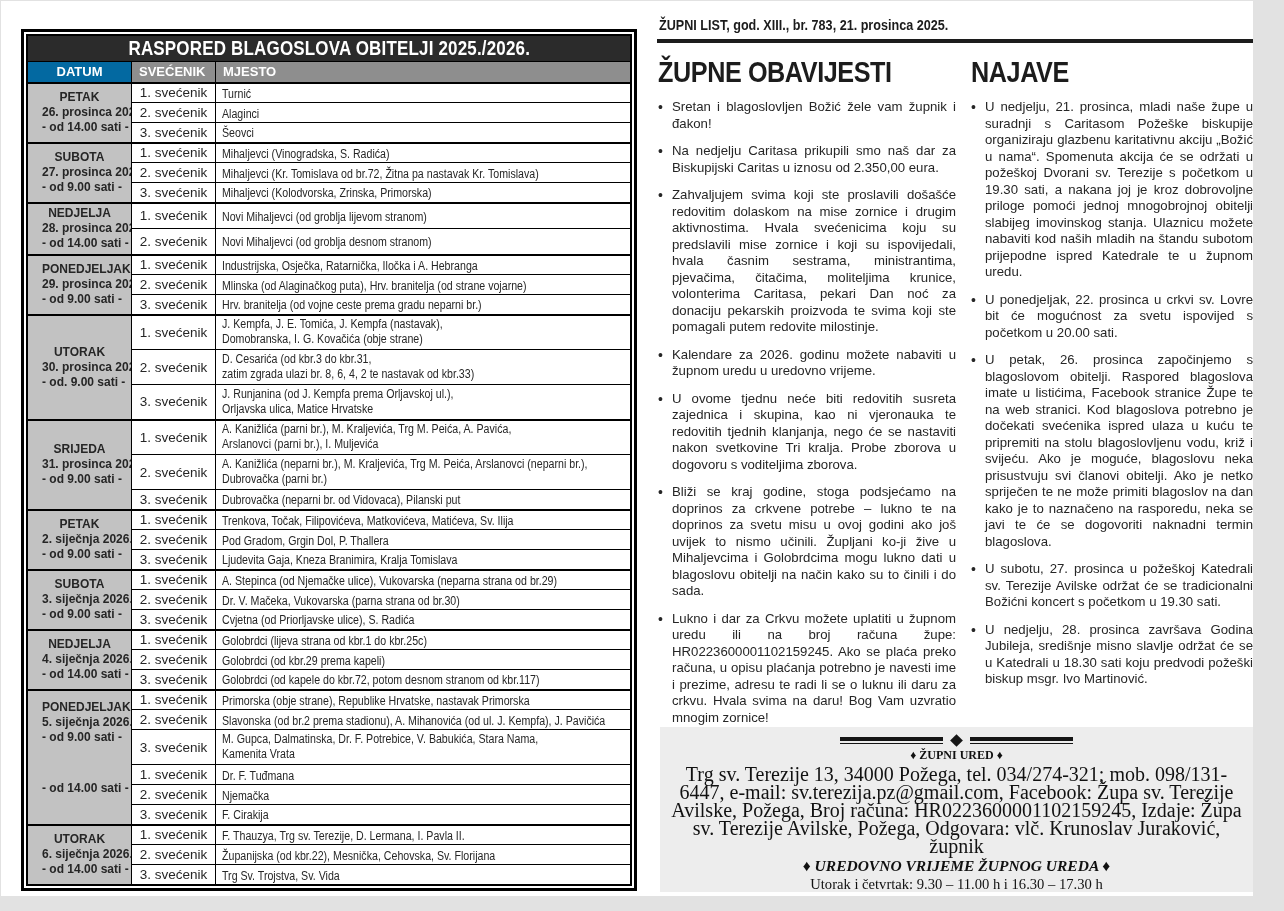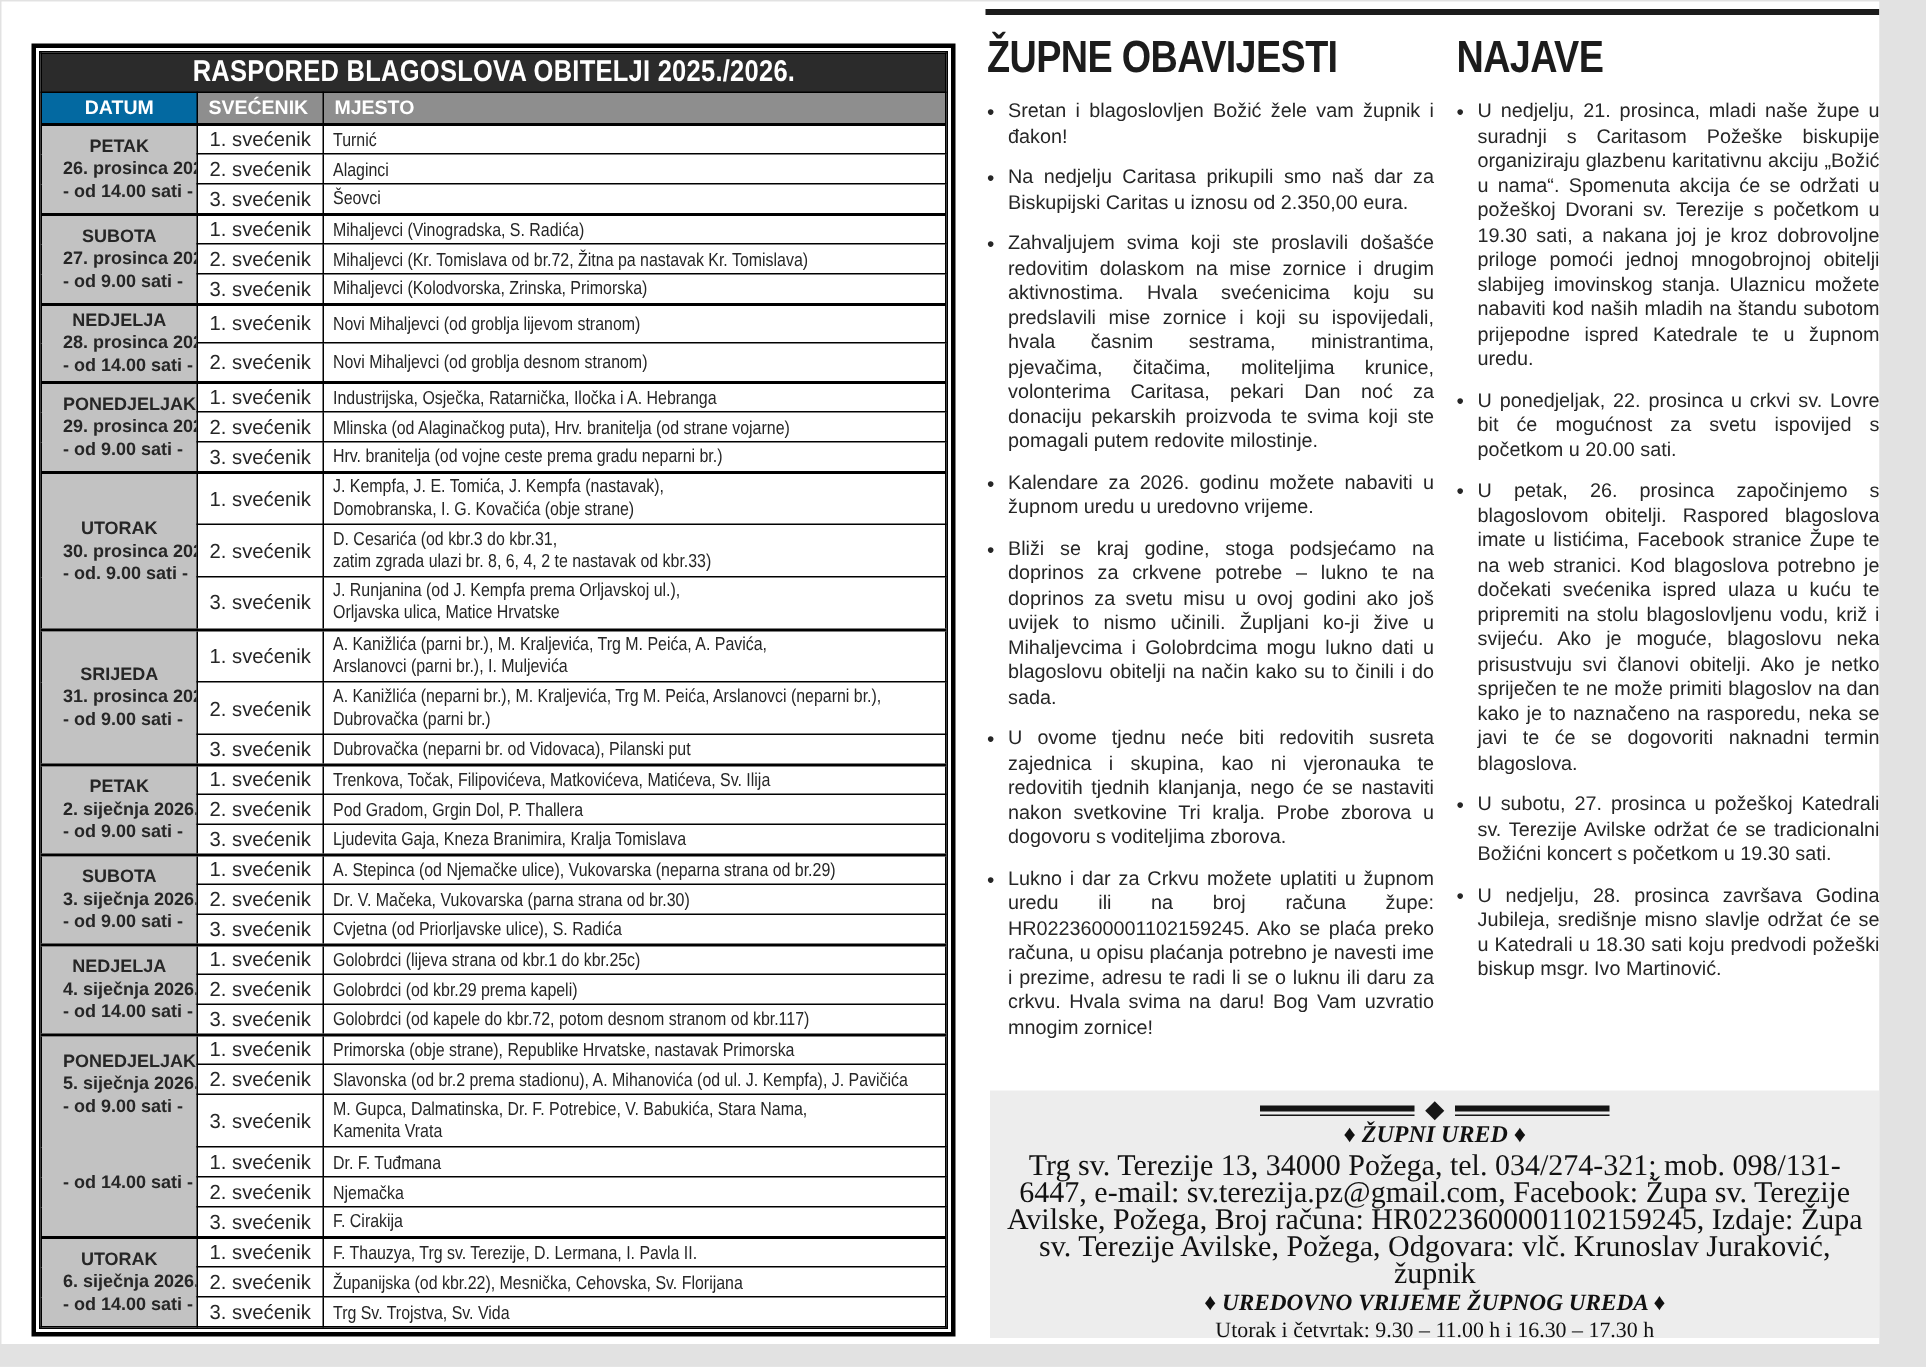--- a/index.html
+++ b/index.html
@@ -46,21 +46,21 @@
                font-size:13.2px; line-height:16.5px; text-align:justify; }
   ul.news li::before { content:"•"; position:absolute; left:1px; top:0; font-size:14px; }
 
   
   .office-box { position:absolute; left:3px; top:726px; width:593px; height:165px;
                 background:#ededed; font-family:"Liberation Serif", serif; color:#111;
                 padding-top:9px; text-align:center; }
   .divider { display:flex; align-items:center; justify-content:center; margin-bottom:3px; }
   .div-bar { width:103px; height:7px; border-top:4px solid #151515; border-bottom:1px solid #151515; }
   .div-diamond { width:9px; height:9px; background:#151515; transform:rotate(45deg); margin:0 9px; }
-  .office-title { font-size:16px; font-weight:bold; font-style:italic; margin-bottom:2px; }
+  .office-title { font-size:12px; font-weight:bold; margin-bottom:2px; }
   .office-address { font-size:20px; line-height:18px; padding:0 8px; }
   .office-hours-title { font-size:15.5px; font-weight:bold; font-style:italic; margin-top:2px; }
   .office-hour-line { font-size:14.6px; line-height:18.5px; }
 
   
   .strip-right { position:absolute; left:1253px; top:0; width:31px; height:911px; background:#e2e2e2; }
   .strip-bottom { position:absolute; left:0; top:896px; width:1284px; height:15px; background:#e2e2e2; }
 </style>
 </head>
 <body>
@@ -292,34 +292,37 @@
             <tr class="r1">
               <td class="priest-cell">3. svećenik</td>
               <td class="place-cell"><span class="place-text">Trg Sv. Trojstva, Sv. Vida</span></td>
             </tr>
           </tbody>
       </table>
     </div>
   </div>
 
   <div class="right-panel">
+    <div class="masthead">
+      <span class="cond">ŽUPNI LIST, god. XIII., br. 783, 21. prosinca 2025.</span>
+    </div>
     <div class="mast-rule"></div>
 
     <div class="cols">
       <div class="colA">
         <div class="col-heading">
           <span class="cond">ŽUPNE OBAVIJESTI</span>
         </div>
         <ul class="news" id="obavijesti-list">
             <li>Sretan i blagoslovljen Božić žele vam župnik i đakon!</li>
             <li>Na nedjelju Caritasa prikupili smo naš dar za Biskupijski Caritas u iznosu od 2.350,00 eura.</li>
             <li>Zahvaljujem svima koji ste proslavili došašće redovitim dolaskom na mise zornice i drugim aktivnostima. Hvala svećenicima koju su predslavili mise zornice i koji su ispovijedali, hvala časnim sestrama, ministrantima, pjevačima, čitačima, moliteljima krunice, volonterima Caritasa, pekari Dan noć za donaciju pekarskih proizvoda te svima koji ste pomagali putem redovite milostinje.</li>
             <li>Kalendare za 2026. godinu možete nabaviti u župnom uredu u uredovno vrijeme.</li>
+            <li>U ovome tjednu neće biti redovitih susreta zajednica i skupina, kao ni vjeronauka te redovitih tjednih klanjanja, nego će se nastaviti nakon svetkovine Tri kralja. Probe zborova u dogovoru s voditeljima zborova.</li>
             <li>Bliži se kraj godine, stoga podsjećamo na doprinos za crkvene potrebe – lukno te na doprinos za svetu misu u ovoj godini ako još uvijek to nismo učinili. Župljani ko-ji žive u Mihaljevcima i Golobrdcima mogu lukno dati u blagoslovu obitelji na način kako su to činili i do sada.</li>
-            <li>U ovome tjednu neće biti redovitih susreta zajednica i skupina, kao ni vjeronauka te redovitih tjednih klanjanja, nego će se nastaviti nakon svetkovine Tri kralja. Probe zborova u dogovoru s voditeljima zborova.</li>
             <li>Lukno i dar za Crkvu možete uplatiti u župnom uredu ili na broj računa župe: HR0223600001102159245. Ako se plaća preko računa, u opisu plaćanja potrebno je navesti ime i prezime, adresu te radi li se o luknu ili daru za crkvu. Hvala svima na daru! Bog Vam uzvratio mnogim zornice!</li>
           </ul>
       </div>
       <div class="colB">
         <div class="col-heading">
           <span class="cond">NAJAVE</span>
         </div>
         <ul class="news" id="najave-list">
             <li>U nedjelju, 21. prosinca, mladi naše župe u suradnji s Caritasom Požeške biskupije organiziraju glazbenu karitativnu akciju „Božić u nama“. Spomenuta akcija će se održati u požeškoj Dvorani sv. Terezije s početkom u 19.30 sati, a nakana joj je kroz dobrovoljne priloge pomoći jednoj mnogobrojnoj obitelji slabijeg imovinskog stanja. Ulaznicu možete nabaviti kod naših mladih na štandu subotom prijepodne ispred Katedrale te u župnom uredu.</li>
             <li>U ponedjeljak, 22. prosinca u crkvi sv. Lovre bit će mogućnost za svetu ispovijed s početkom u 20.00 sati.</li>

